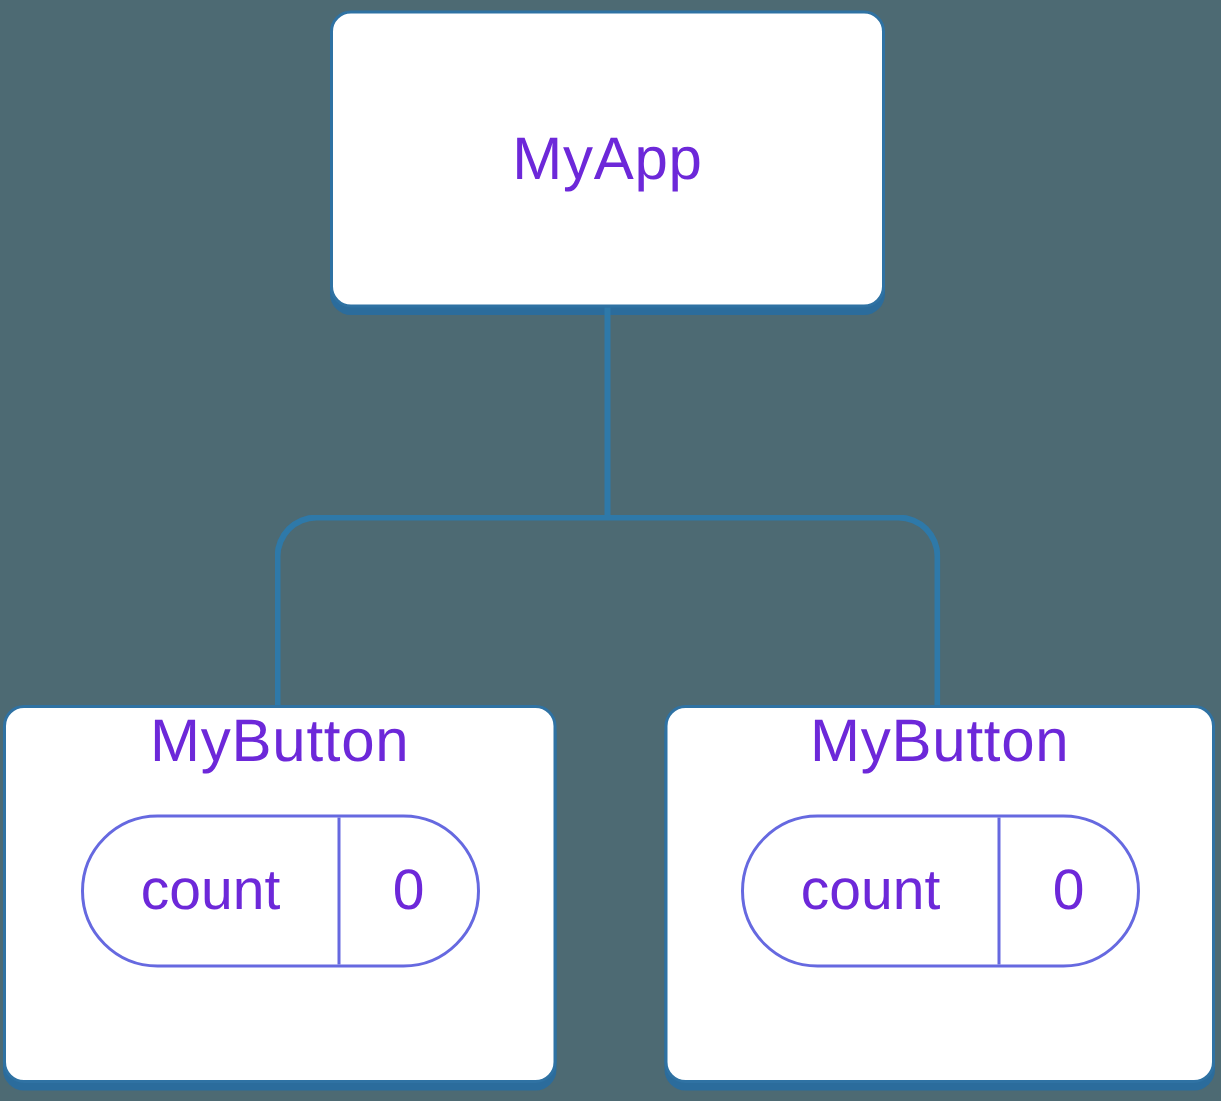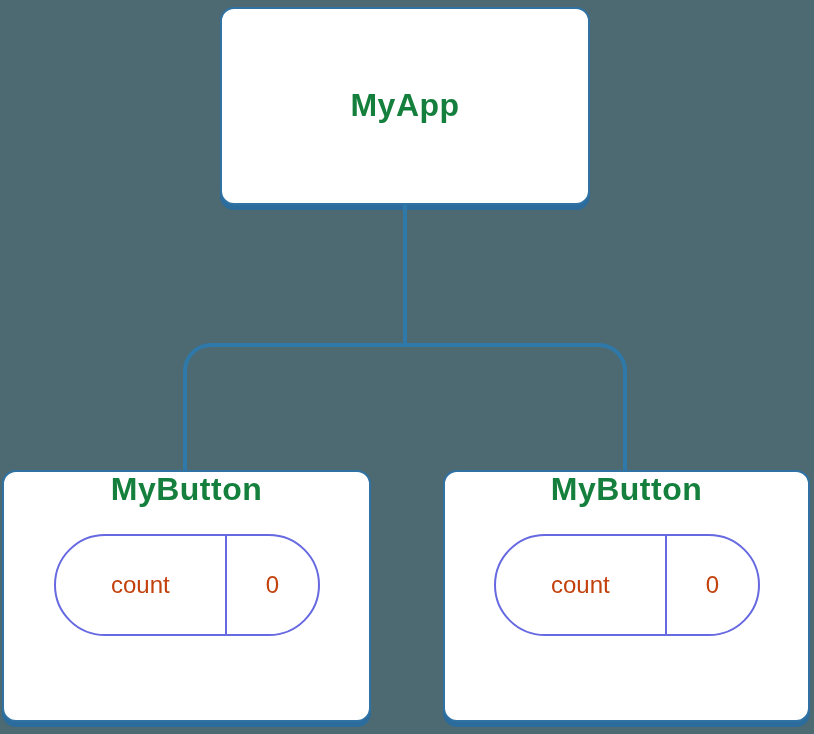--- a/index.html
+++ b/index.html
@@ -37,23 +37,23 @@
     top: 470px;
     height: 252px;
     display: flex;
     flex-direction: column;
     align-items: center;
   }
   .node-child-left  { left: 2px;   width: 369px; }
   .node-child-right { left: 443px; width: 367px; }
 
   .node-title {
-    color: #15803d;
-    font-size: 32px;
-    font-weight: bold;
+    color: #6d28d9;
+    font-size: 40px;
+    font-weight: normal;
     letter-spacing: 0.5px;
     line-height: 1.1;
     white-space: nowrap;
   }
   .node-child .node-title {
   }
 
   
   .trunk {
     position: absolute;
@@ -96,22 +96,22 @@
     justify-content: center;
   }
   .state-value-cell {
     flex: 1;
     border-left: 2px solid #6669E0;
     display: flex;
     align-items: center;
     justify-content: center;
   }
   .state-key, .state-value {
-    color: #c2410c;
-    font-size: 24px;
+    color: #6d28d9;
+    font-size: 38px;
     font-weight: normal;
     line-height: 1;
   }
 </style>
 </head>
 <body>
 
 <div class="stage">
 
   <div class="node node-root">

